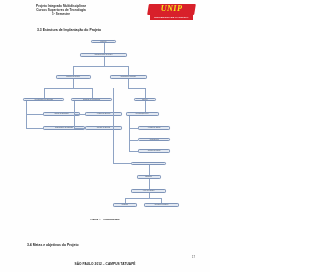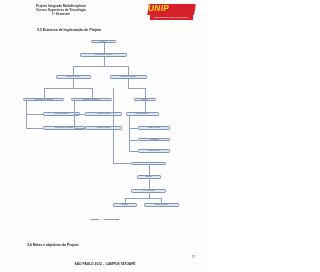--- a/index.html
+++ b/index.html
@@ -45,27 +45,28 @@
     left:0;top:0;
     width:47px;height:11px;
     background:#d8202a;
     transform:skewX(-9deg);
     border-radius:1px;
   }
   .logo-word{
     position:absolute;
     left:0;top:0.4px;
     width:47px;
+    text-align:center;
     font-size:8.2px;
     font-weight:bold;
     font-style:italic;
     color:#f4e31c;
     letter-spacing:.4px;
     line-height:10px;
-    font-family:Liberation Sans, sans-serif;
+    font-family:Liberation Serif, serif;
   }
   .logo-sub{
     position:absolute;
     left:2px;top:11.4px;
     width:43px;height:4.2px;
     background:#d8202a;
   }
   .logo-sub span{
     display:block;
     text-align:center;

